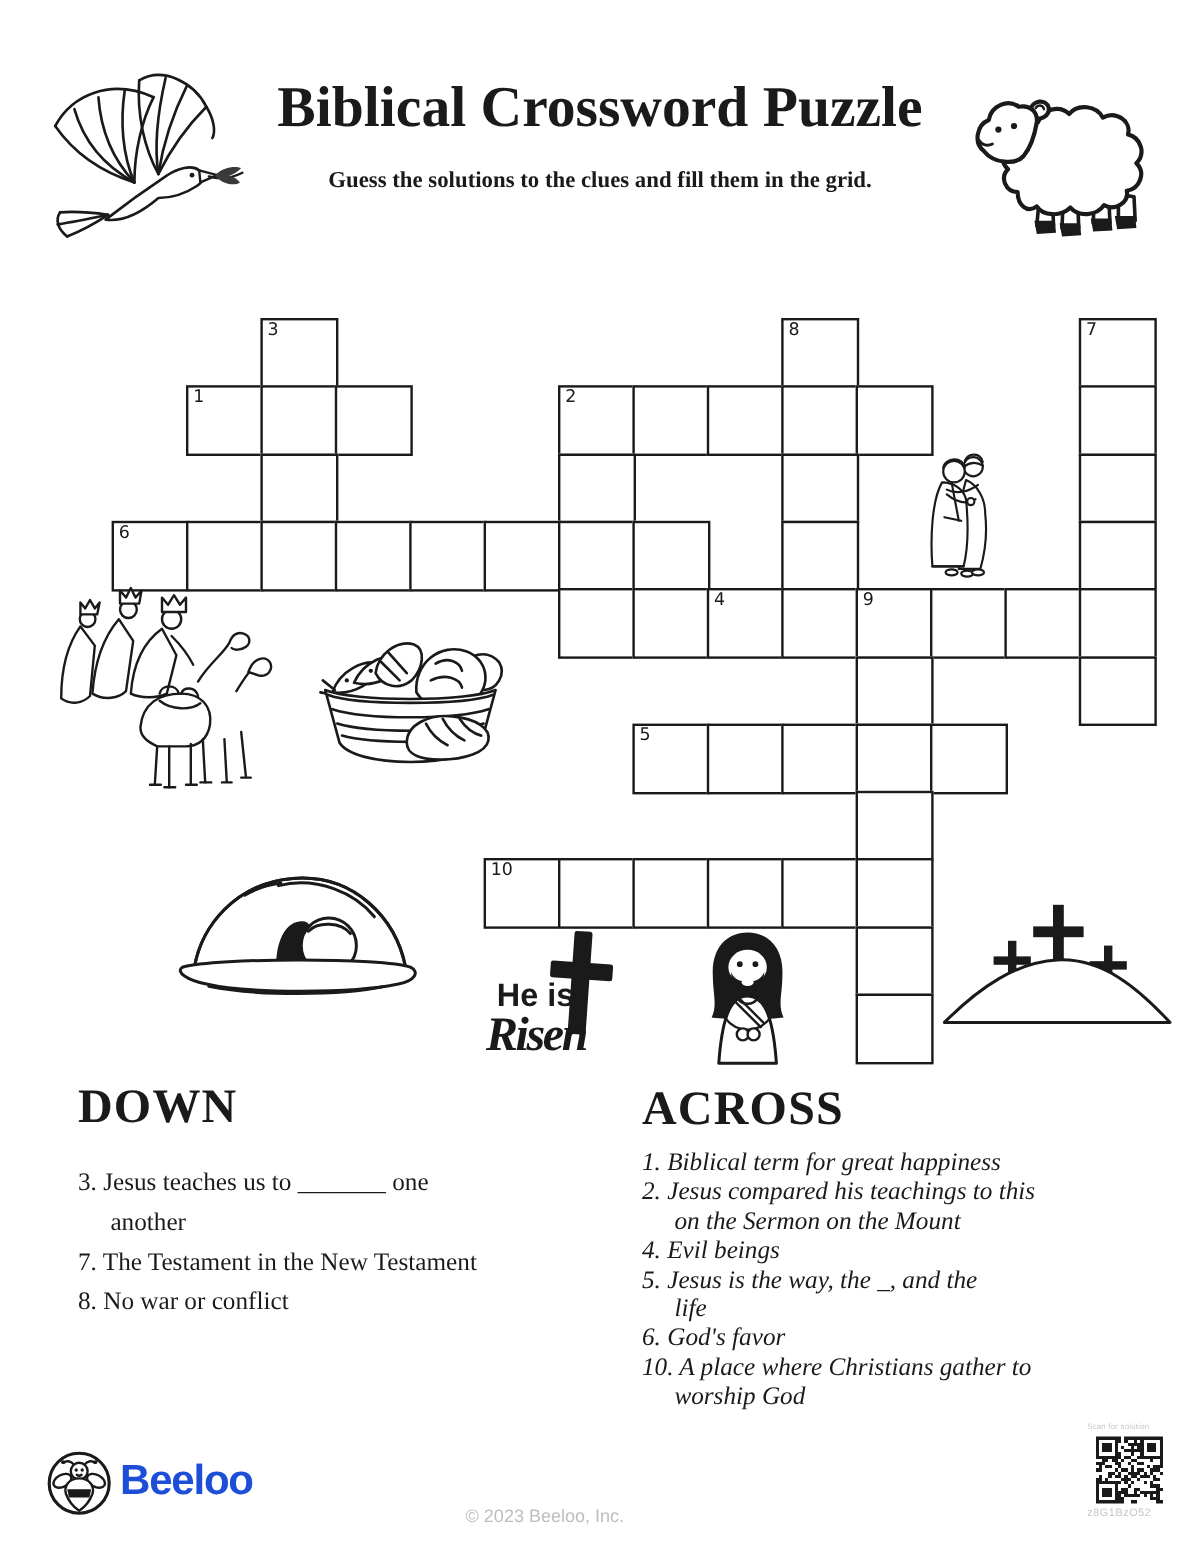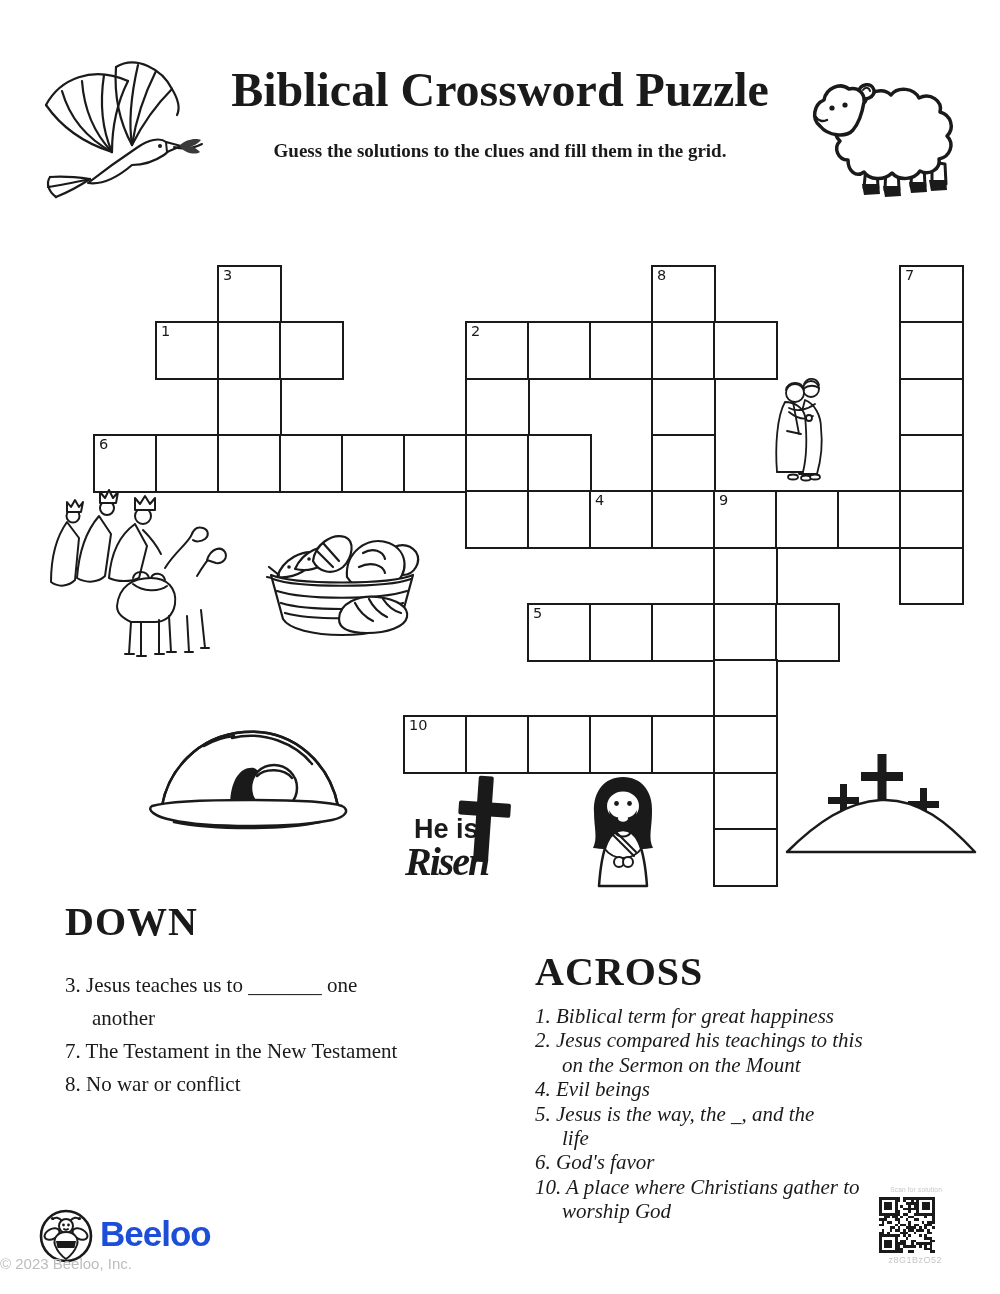--- a/index.html
+++ b/index.html
@@ -18,36 +18,36 @@
   
   #grid{ left:93px; top:265px; width:872px; height:623px; }
   .gcell{ position:absolute; width:64.5px; height:58.8px; background:#fff;
           border:2.5px solid var(--ink); }
   .gnum{ position:absolute; top:0px; left:4px; font-family:"DejaVu Sans", sans-serif;
          font-size:14.5px; color:var(--ink); }
 
   
   .clue-col{ width:408px; }
   #down-section{ left:65px; top:898px; }
-  #across-section{ left:535px; top:900px;margin-top:48px; }
+  #across-section{ left:535px; top:900px; }
   .clue-heading{ font-size:40px; font-weight:bold; letter-spacing:1px; }
   #down-section .clue-heading{ margin-bottom:24px; }
   #across-section .clue-heading{ margin-bottom:9px; }
   .clues{ font-size:21px; }
   #down-section .clue{ line-height:33px; }
   #across-section .clue{ line-height:24.4px;font-style:italic; }
   .clue{ padding-left:27px; text-indent:-27px; }
   .clue-text{ white-space:pre-line; }
 
   
   #brand-name{ left:100px; top:1214px; font-family:"Liberation Sans", sans-serif;
                font-weight:bold; font-size:35px; letter-spacing:-1px; color:#1d4ed8; }
-  #copyright{ left:0; top:1255px; width:908px; text-align:left;
+  #copyright{ left:0; top:1255px; width:908px; text-align:center;
               font-family:"Liberation Sans", sans-serif; font-size:15px; color:var(--muted); }
-  #qr-block{ left:872px; top:1186px; width:70px; text-align:right;
+  #qr-block{ left:906px; top:1186px; width:70px; text-align:left;
              font-family:"Liberation Sans", sans-serif; color:#c6c6c6; }
   #qr-caption{ font-size:6.5px; letter-spacing:.2px; }
   #qr{ display:block; margin:4px auto 2px auto; }
   #qr-id{ font-size:9px; letter-spacing:.5px; }
 
   svg{ display:block; }
   .line{ fill:none; stroke:var(--ink); stroke-linecap:round; stroke-linejoin:round; }
   .fillw{ fill:#fff; stroke:var(--ink); stroke-linecap:round; stroke-linejoin:round; }
   .fillb{ fill:var(--ink); stroke:none; }
 </style>

